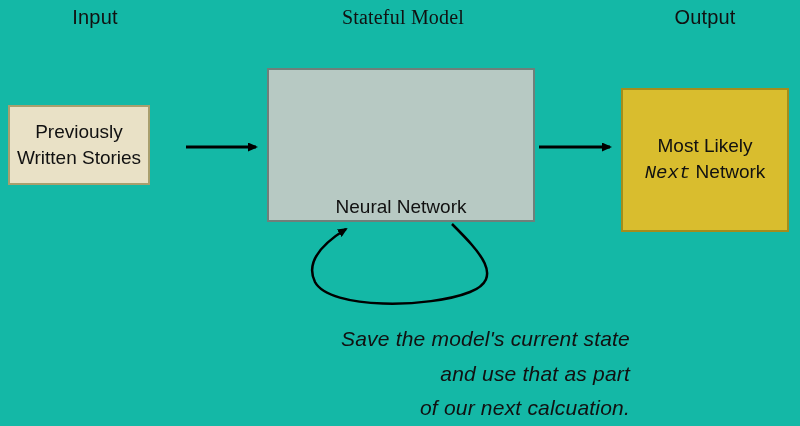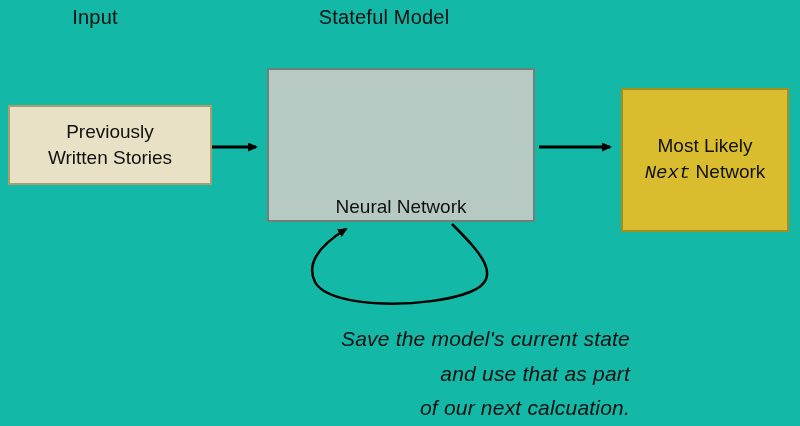--- a/index.html
+++ b/index.html
@@ -19,36 +19,36 @@
   .top-label {
     position: absolute;
     top: 6px;
     font-size: 20px;
     font-weight: 500;
     letter-spacing: 0.2px;
     text-align: center;
     white-space: nowrap;
   }
   .top-label.input  { left: 8px;   width: 174px; }
-  .top-label.model  { left: 250px; width: 268px; }
+  .top-label.model  { left: 269px; width: 268px; font-family: Liberation Serif, serif; }
   .top-label.output { left: 621px; width: 168px; }
 
   .box {
     position: absolute;
     box-sizing: border-box;
     display: flex;
     flex-direction: column;
     align-items: center;
     justify-content: center;
     text-align: center;
     font-size: 19px;
     line-height: 1.35;
   }
   .box.input-box {
-    left: 8px; top: 105px; width: 204px; height: 80px;
+    left: 8px; top: 105px; width: 142px; height: 80px;
     background: var(--input-fill, #e9e1c6);
     border: 2px solid var(--input-border, #a99f6e);
   }
   .box.model-box {
     left: 267px; top: 68px; width: 268px; height: 154px;
     background: var(--model-fill, #b7c9c3);
     border: 2px solid var(--model-border, #6f7f7a);
     justify-content: flex-end;
   }
   .box.output-box {
@@ -77,20 +77,21 @@
     letter-spacing: 0.2px;
   }
 </style>
 </head>
 <body>
 
 <div class="stage">
 
   <div class="top-label input">Input</div>
   <div class="top-label model">Stateful Model</div>
+  <div class="top-label output">Output</div>
 
   <svg class="connectors" viewBox="0 0 800 426" xmlns="http://www.w3.org/2000/svg">
     <defs>
       <marker id="arrowhead" markerWidth="10" markerHeight="9" refX="8" refY="4.5" orient="auto" markerUnits="userSpaceOnUse">
         <path d="M0,0 L10,4.5 L0,9 Z" fill="var(--arrow, #000000)"></path>
       </marker>
     </defs>
 
     <line x1="186" y1="147" x2="256" y2="147" stroke="var(--arrow, #000000)" stroke-width="3" marker-end="url(#arrowhead)"></line>
 

